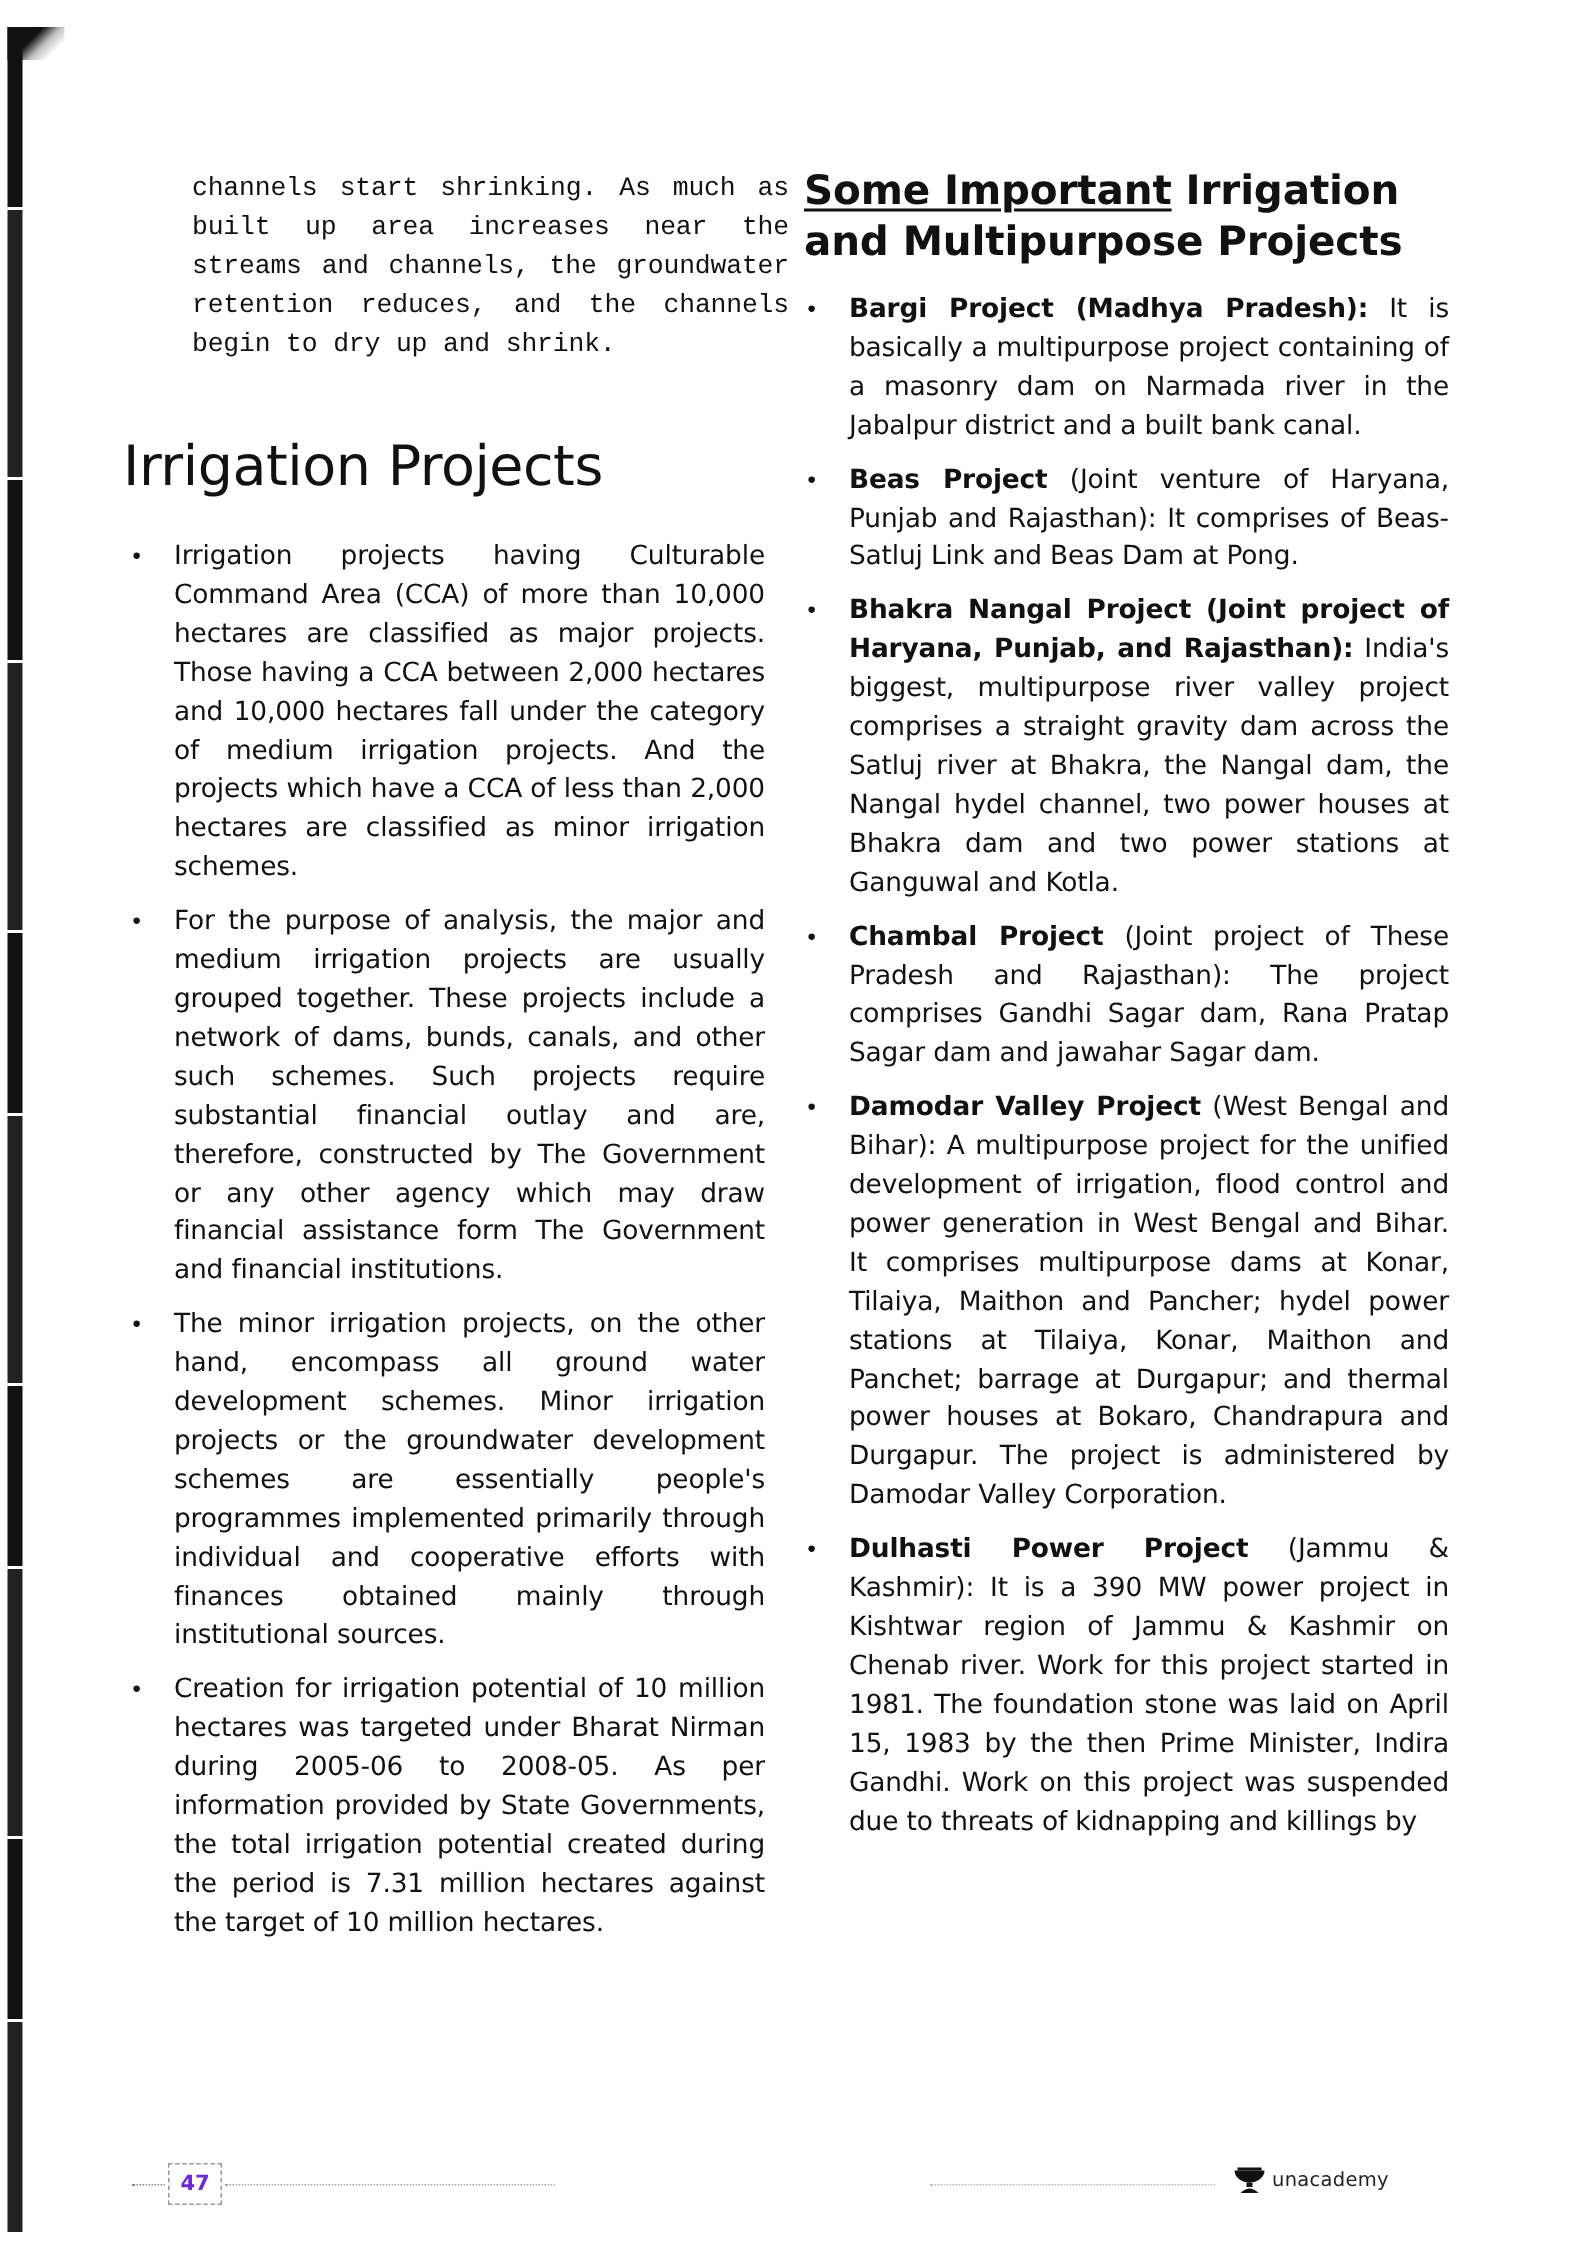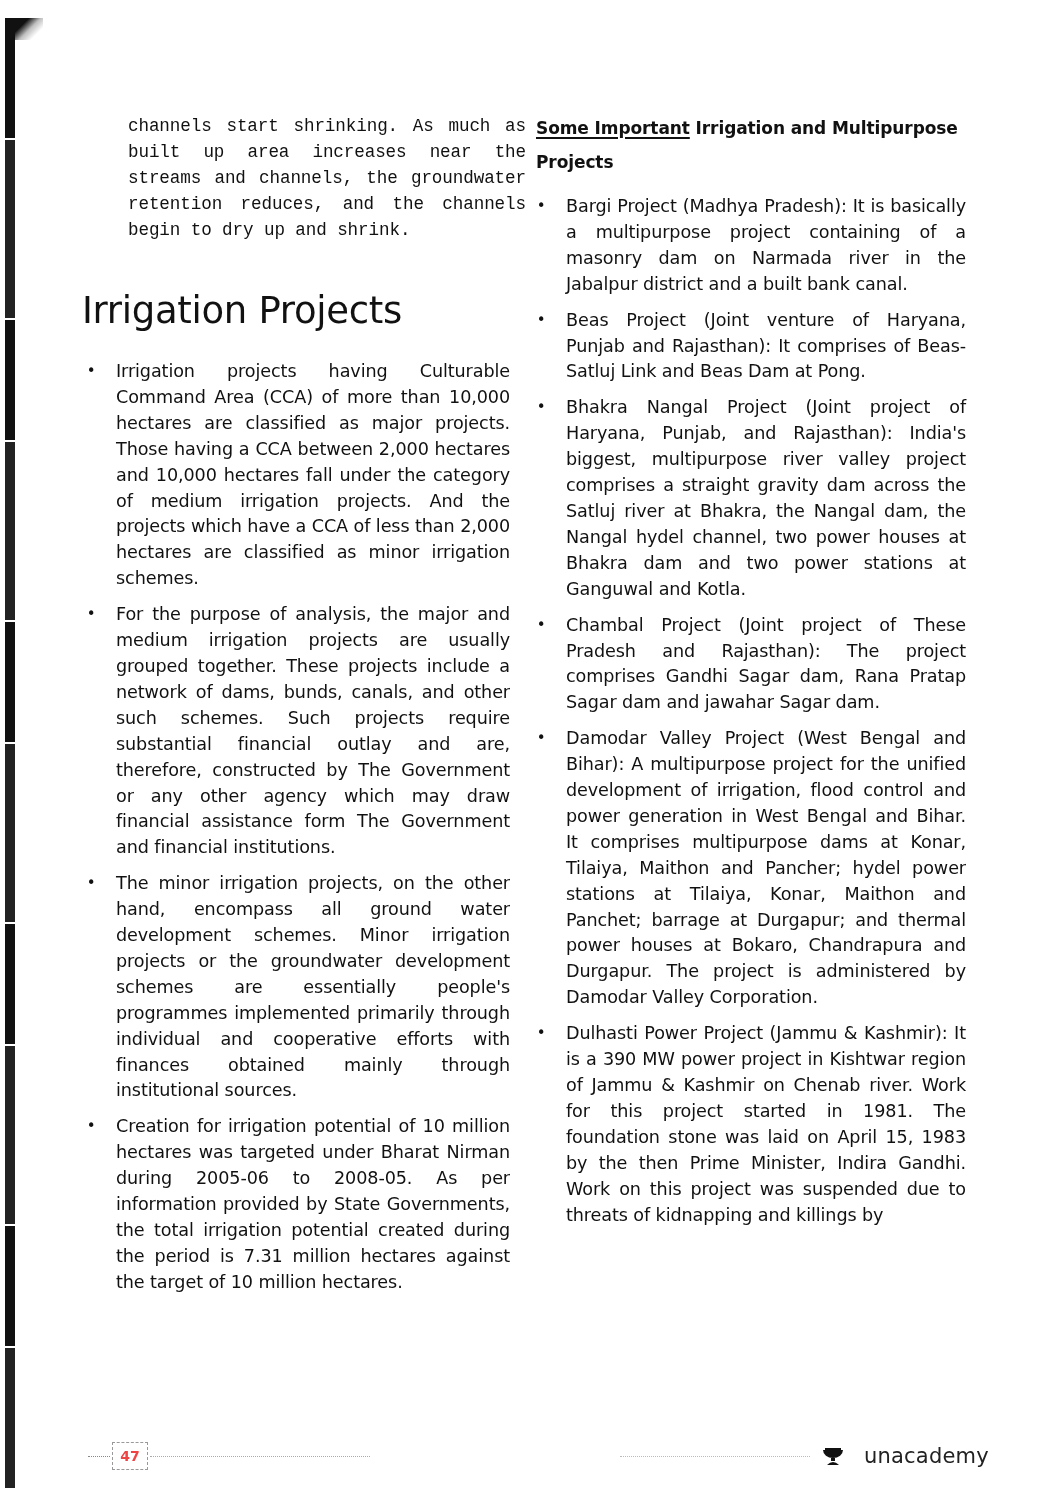--- a/index.html
+++ b/index.html
@@ -64,21 +64,21 @@
       font-weight: normal;
       letter-spacing: -0.3px;
       line-height: 50px;
       white-space: nowrap;
     }
     .h2 {
       position: absolute;
       left: 4px;
       top: 111px;
       width: 440px;
-      font-size: 17px;
+      font-size: 27px;
       font-weight: bold;
       line-height: 34px;
       letter-spacing: -0.1px;
     }
     .h2 .under {
       text-decoration: underline;
       text-decoration-thickness: 2px;
       text-underline-offset: 3px;
     }
     ul.blist {
@@ -108,33 +108,33 @@
       top: 359px;
       width: 428px;
     }
     .left-list li { margin-bottom: 10px; }
     .right-list {
       left: 0;
       top: 194px;
       width: 434px;
     }
     .right-list li { margin-bottom: 10px; }
-    .b { font-weight: normal; }
+    .b { font-weight: bold; }
     .footer-page {
       position: absolute;
       left: 112px;
       top: 1442px;
       width: 34px;
       height: 26px;
       border: 1px dashed #999;
       font-size: 14px;
       font-weight: bold;
       text-align: center;
       line-height: 26px;
-      color: #ef4444;
+      color: #6d28d9;
     }
     .footer-dots-left {
       position: absolute;
       left: 88px;
       top: 1456px;
       width: 22px;
       border-top: 1px dotted #888;
     }
     .footer-dots {
       position: absolute;
@@ -149,22 +149,22 @@
       top: 1456px;
       width: 190px;
       border-top: 1px dotted #bbb;
     }
     .brand {
       position: absolute;
       left: 822px;
       top: 1444px;
       display: flex;
       align-items: center;
-      gap: 20px;
-      font-size: 21px;
+      gap: 4px;
+      font-size: 13px;
       letter-spacing: 0.2px;
       color: #222;
     }
     .brand svg { display: block; }
   </style>
 </head>
 <body>
 
 <div class="scan-edge"></div>
 <div class="scan-corner"></div>

